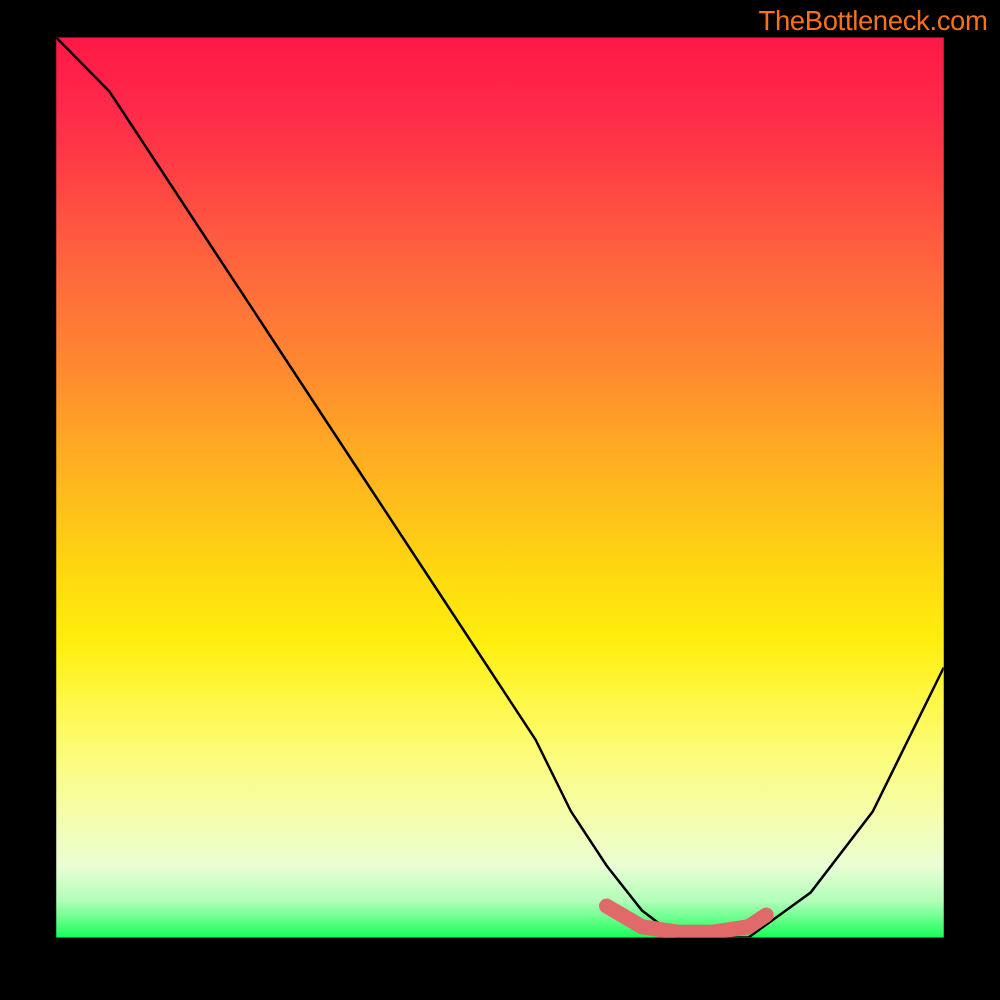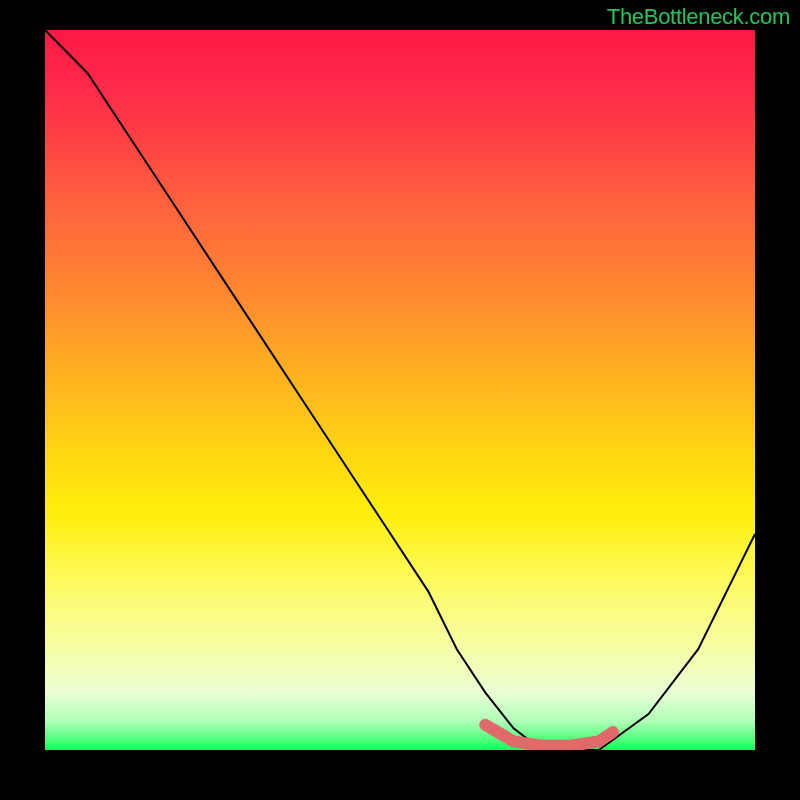--- a/index.html
+++ b/index.html
@@ -7,21 +7,21 @@
     width: 800px;
     height: 800px;
     background: #000;
     font-family: Arial, sans-serif;
     position: relative;
   }
   .watermark {
     position: absolute;
     top: 4px;
     right: 10px;
-    color: #22c55e;
+    color: #f97316;
     font-size: 22px;
     z-index: 10;
     letter-spacing: -0.3px;
     margin-left: 32px;
   }
   .plot-area {
     position: absolute;
     left: 45px;
     top: 30px;
     width: 710px;

